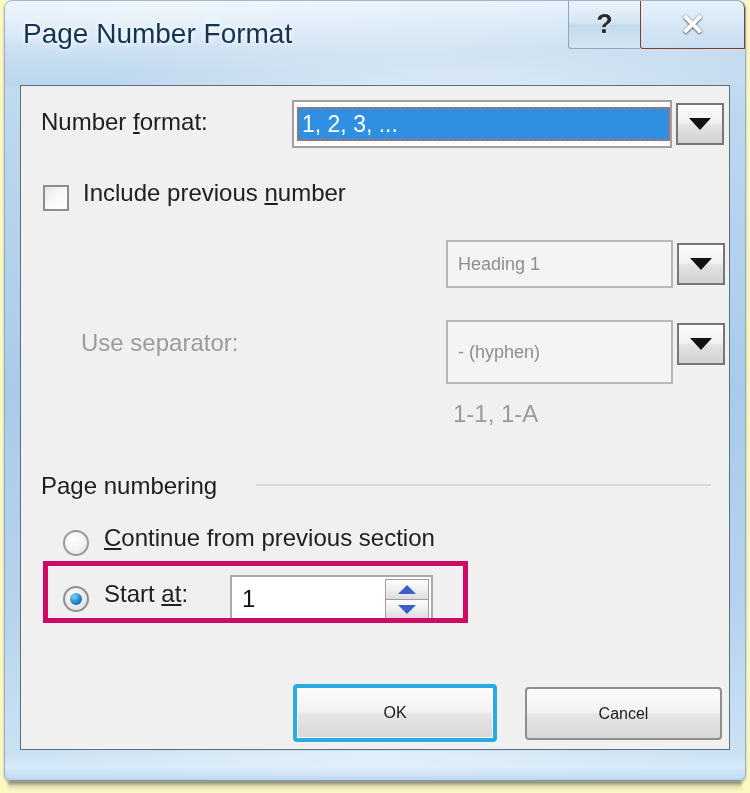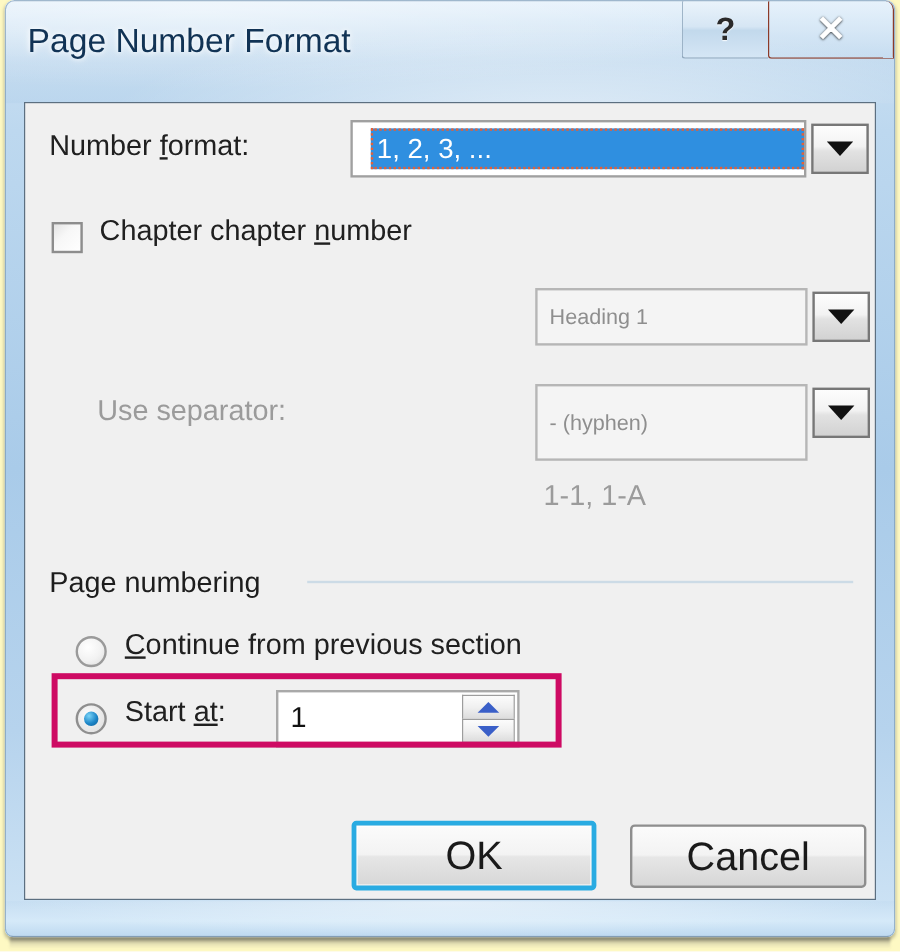--- a/index.html
+++ b/index.html
@@ -151,21 +151,20 @@
     display: flex;
     align-items: stretch;
   }
   .combo-field {
     flex: 1 1 auto;
     position: relative;
     overflow: hidden;
     display: flex;
     align-items: center;
     padding-left: 3px;
-    margin-left: 12px;
   }
   .combo-sel {
     background: #2f8fe0;
     color: #ffffff;
     font-size: 23px;
     width: 100%;
     height: calc(100% - 10px);
     display: flex;
     align-items: center;
     padding-left: 5px;
@@ -305,21 +304,21 @@
     pointer-events: none;
   }
 
   
   .pbtn {
     position: absolute;
     box-sizing: border-box;
     display: flex;
     align-items: center;
     justify-content: center;
-    font-size: 33px;
+    font-size: 16px;
     color: #1a1a1a;
     background: linear-gradient(180deg,#fbfbfb 0%, #f3f3f3 48%, #e6e6e6 52%, #d7d7d7 100%);
     border: 2px solid #8e8e8e;
     border-radius: 4px;
   }
   .pbtn.default {
     border: 4px solid #29abe2;
     box-shadow: inset 0 0 0 1px #ffffff;
   }
 </style>
@@ -352,21 +351,21 @@
       <div class="combo" style="left:271px; top:14px; width:380px; height:48px;">
         <div class="combo-field">
           <div class="combo-sel">1, 2, 3, ...</div>
         </div>
       </div>
       <div class="combo-btn" style="position:absolute; left:655px; top:17px; width:48px; height:42px; margin:0;">
         <span class="tri-down"></span>
       </div>
 
       <div class="checkbox" style="left:22px; top:99px;"></div>
-      <div class="lbl" style="position:absolute; left:62px; top:93px;"><span>Chapter chapter </span><span class="acc">n</span><span>umber</span></div>
+      <div class="lbl" style="position:absolute; left:62px; top:93px;"><span>Include previous </span><span class="acc">n</span><span>umber</span></div>
 
       <div class="combo disabled" style="left:425px; top:154px; width:227px; height:48px;">
         <div class="combo-text">Heading 1</div>
       </div>
       <div class="combo-btn" style="position:absolute; left:656px; top:157px; width:48px; height:42px; margin:0;">
         <span class="tri-down"></span>
       </div>
 
       <div class="lbl dim" style="position:absolute; left:60px; top:243px;">Use separator:</div>
       <div class="combo disabled" style="left:425px; top:234px; width:227px; height:64px;">

